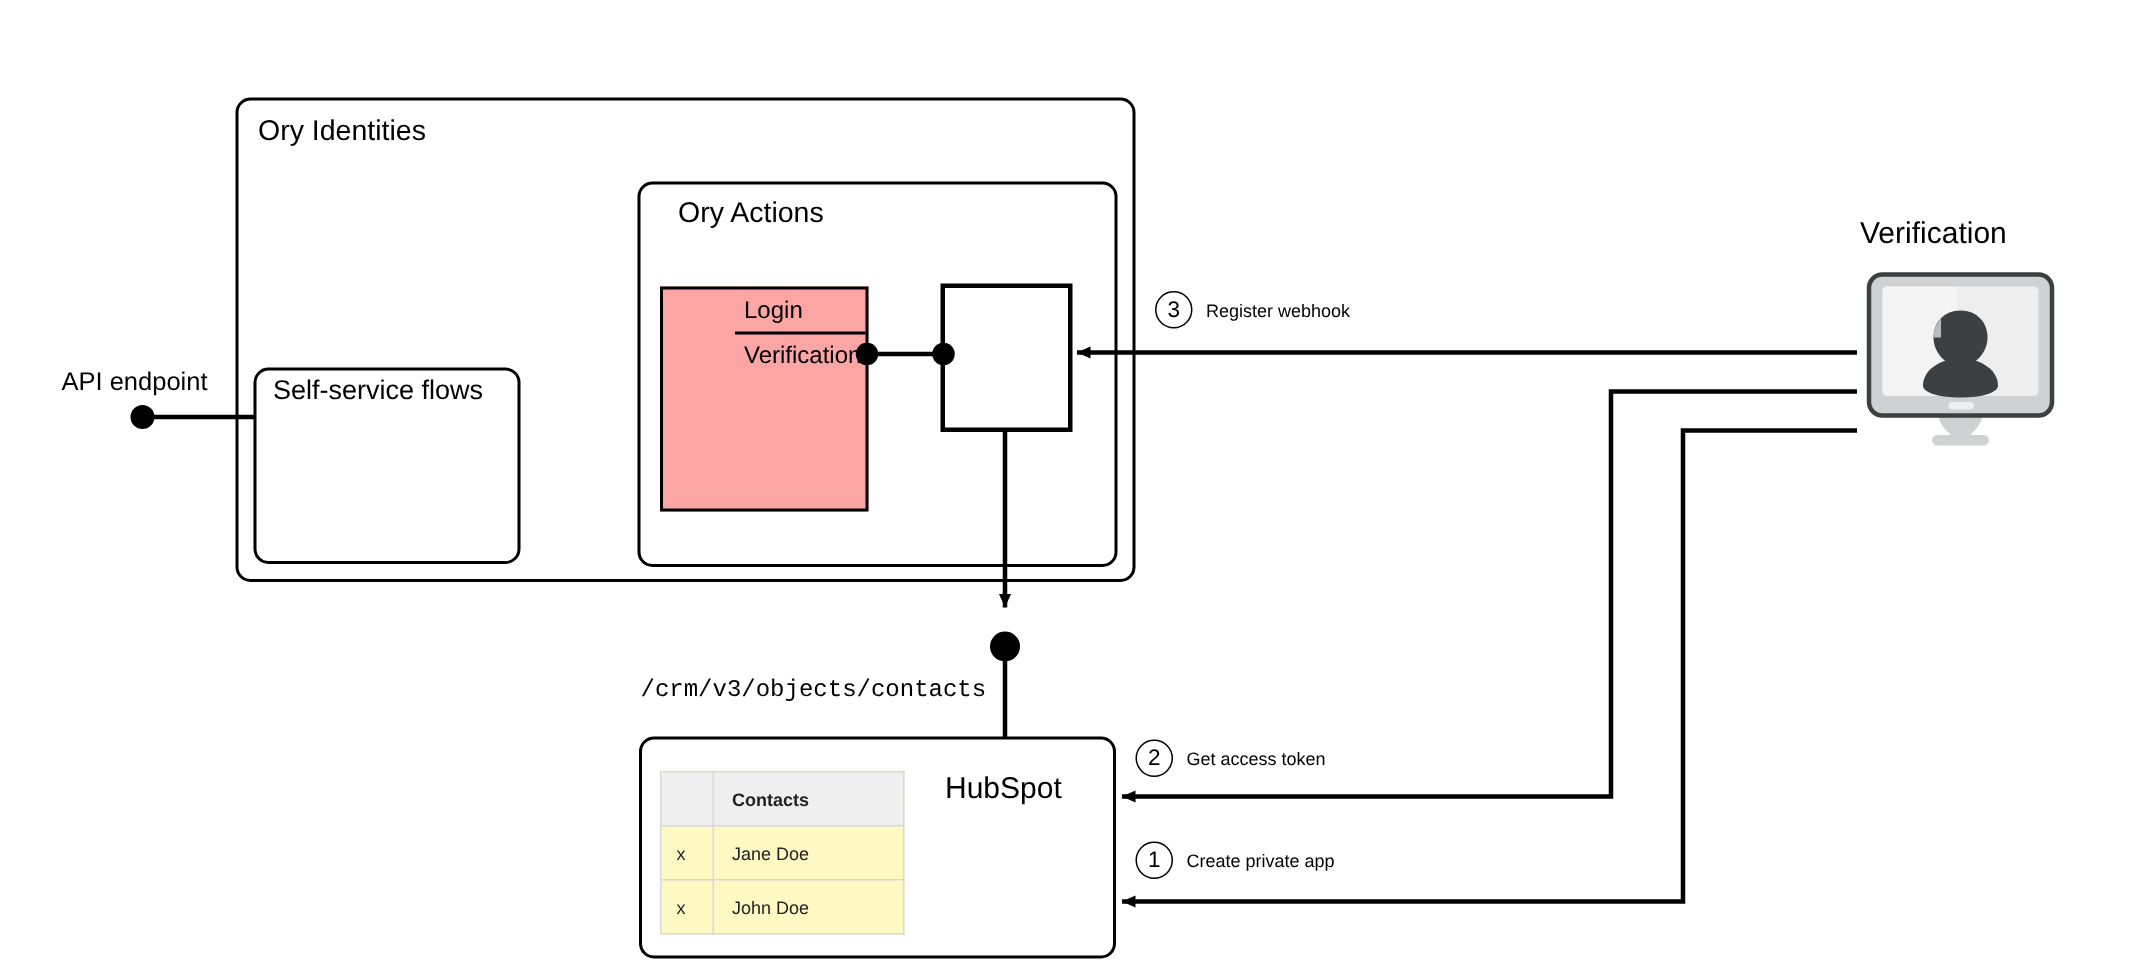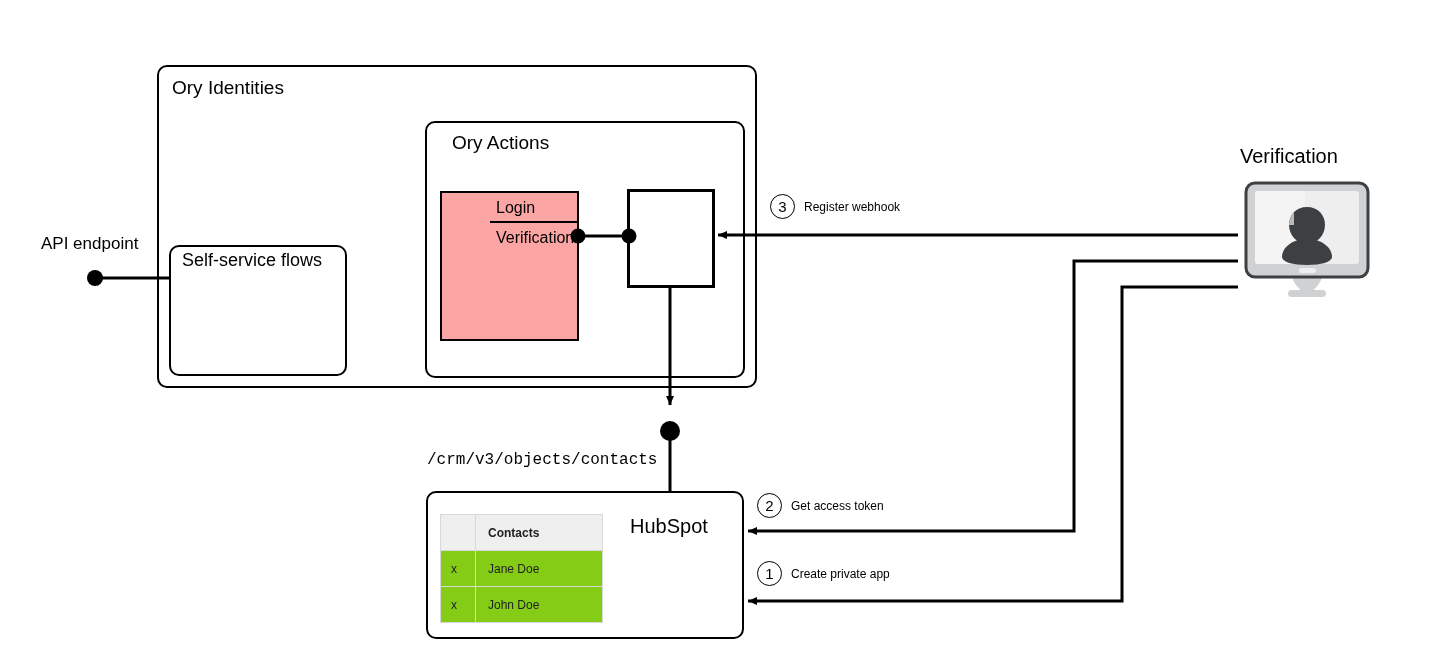--- a/index.html
+++ b/index.html
@@ -109,21 +109,21 @@
     box-sizing: border-box;
   }
   .step-text {
     font-size: 12px;
   }
 
   
   .contacts-table {
     position: absolute;
     border-collapse: collapse;
-    background: #84cc16;
+    background: #fef9c3;
     font-size: 12px;
   }
   .contacts-table td, .contacts-table th {
     border: 1px solid #d8d8d8;
     padding: 0 12px;
     height: 35px;
     text-align: left;
     font-weight: normal;
     color: #222;
   }
@@ -160,21 +160,21 @@
   <div class="round-box" style="left:425px; top:108px; width:320px; height:257px;"></div>
   <div class="box-title" style="left:452px; top:119px;">Ory Actions</div>
 
   <div class="flow-list" style="left:440px; top:178px; width:139px; height:150px;">
     <div class="flow-item">Login</div>
     <div class="flow-item last">Verification</div>
   </div>
 
   <div class="plain-rect" style="left:627px; top:176px; width:88px; height:99px;"></div>
 
-  <div class="label" style="left:41px; top:221px;">API endpoint</div>
+  <div class="label" style="left:41px; top:232px;">API endpoint</div>
 
   <div class="label-mono" style="left:427px; top:438px;">/crm/v3/objects/contacts</div>
 
   <div class="round-box" style="left:426px; top:478px; width:318px; height:148px;"></div>
   <div class="label-big" style="left:630px; top:501px;">HubSpot</div>
 
   <table class="contacts-table" style="left:440px; top:501px; width:163px;">
     <thead>
       <tr>
         <th class="tick-col"></th>

